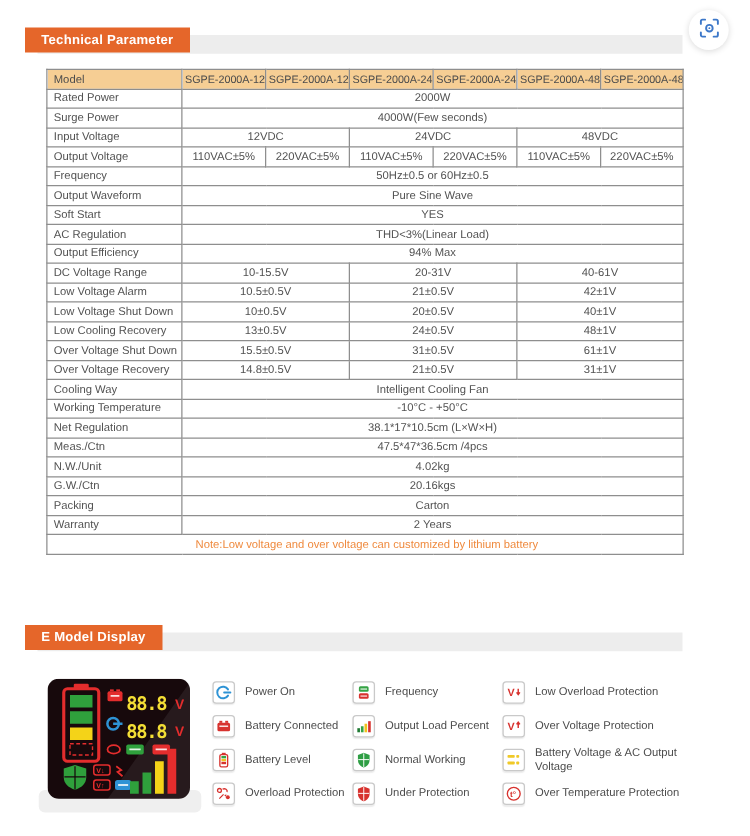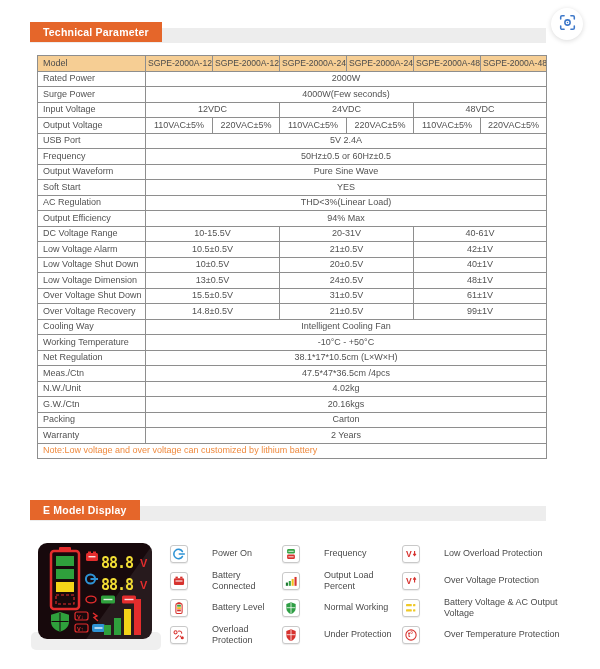--- a/index.html
+++ b/index.html
@@ -4,21 +4,21 @@
 <style>
   html,body{margin:0;padding:0;}
   body{
     width:600px;height:669px;position:relative;background:#ffffff;
     font-family:"Liberation Sans", sans-serif;overflow:hidden;
     -webkit-font-smoothing:antialiased;
   }
   
   .band{position:absolute;left:30px;width:516px;height:15px;background:#ededed;}
   .badge{
-    position:absolute;left:30px;background:#e5662a;color:#fff;
+    position:absolute;left:20px;background:#e5662a;color:#fff;
     font-weight:bold;font-size:10.5px;line-height:20px;height:20px;
     padding:0 13px;letter-spacing:.2px;white-space:nowrap;
   }
   
   .scan-btn{
     position:absolute;left:551px;top:8px;width:32px;height:32px;border-radius:50%;
     background:#fff;border:none;box-shadow:0 1px 5px rgba(0,0,0,.15);
     display:flex;align-items:center;justify-content:center;cursor:pointer;padding:0;
   }
   
@@ -27,31 +27,31 @@
     border-collapse:collapse;table-layout:fixed;
     font-size:9px;color:#525252;
   }
   table.spec td{
     border:1px solid #8e8e8e;height:14.5px;padding:0 2px;
     text-align:center;line-height:1.05;overflow:hidden;white-space:nowrap;
   }
   table.spec td.lbl{text-align:left;padding-left:5px;}
   table.spec thead td{background:#f6ce94;font-size:8.6px;color:#4c4c4c;}
   table.spec thead td.lbl{font-size:9px;}
-  table.spec td.note{color:#ef8a3e;text-align:left;padding-left:5px;white-space:normal;}
+  table.spec td.note{color:#ef8a3e;text-align:center;padding-left:5px;white-space:normal;}
   
   .panel-shadow{position:absolute;left:31px;top:632px;width:130px;height:18px;background:#efefef;border-radius:5px;}
   .panel{position:absolute;left:38px;top:543px;width:115px;height:100px;text-align:center;}
   
   .legend{
     position:absolute;left:170px;top:540px;
     display:grid;grid-template-columns:112px 120px 170px;grid-auto-rows:27px;
     align-items:center;color:#4c4c4c;font-size:9px;
   }
-  .li{display:flex;align-items:center;gap:24px;}
+  .li{display:flex;align-items:center;gap:8px;}
   .ic{
     width:18px;height:18px;flex:0 0 18px;background:#fff;border:1px solid #c9c9c9;
     border-radius:3px;box-sizing:border-box;display:flex;align-items:center;justify-content:center;
     box-shadow:0 1px 1px rgba(0,0,0,.08);
   }
   .ic svg{display:block;}
   .lt{line-height:1.15;}
 </style>
 </head>
 <body>
@@ -111,24 +111,20 @@
       <tr>
         <td class="lbl">Output Voltage</td>
         <td>110VAC±5%</td>
         <td>220VAC±5%</td>
         <td>110VAC±5%</td>
         <td>220VAC±5%</td>
         <td>110VAC±5%</td>
         <td>220VAC±5%</td>
       </tr>
       <tr>
-        <td class="lbl">USB Port</td>
-        <td colspan="6">5V 2.4A</td>
-      </tr>
-      <tr>
         <td class="lbl">Frequency</td>
         <td colspan="6">50Hz±0.5 or 60Hz±0.5</td>
       </tr>
       <tr>
         <td class="lbl">Output Waveform</td>
         <td colspan="6">Pure Sine Wave</td>
       </tr>
       <tr>
         <td class="lbl">Soft Start</td>
         <td colspan="6">YES</td>
@@ -153,36 +149,36 @@
         <td colspan="2">21±0.5V</td>
         <td colspan="2">42±1V</td>
       </tr>
       <tr>
         <td class="lbl">Low Voltage Shut Down</td>
         <td colspan="2">10±0.5V</td>
         <td colspan="2">20±0.5V</td>
         <td colspan="2">40±1V</td>
       </tr>
       <tr>
-        <td class="lbl">Low Voltage Dimension</td>
+        <td class="lbl">Low Cooling Recovery</td>
         <td colspan="2">13±0.5V</td>
         <td colspan="2">24±0.5V</td>
         <td colspan="2">48±1V</td>
       </tr>
       <tr>
         <td class="lbl">Over Voltage Shut Down</td>
         <td colspan="2">15.5±0.5V</td>
         <td colspan="2">31±0.5V</td>
         <td colspan="2">61±1V</td>
       </tr>
       <tr>
         <td class="lbl">Over Voltage Recovery</td>
         <td colspan="2">14.8±0.5V</td>
         <td colspan="2">21±0.5V</td>
-        <td colspan="2">99±1V</td>
+        <td colspan="2">31±1V</td>
       </tr>
       <tr>
         <td class="lbl">Cooling Way</td>
         <td colspan="6">Intelligent Cooling Fan</td>
       </tr>
       <tr>
         <td class="lbl">Working Temperature</td>
         <td colspan="6">-10°C - +50°C</td>
       </tr>
       <tr>

